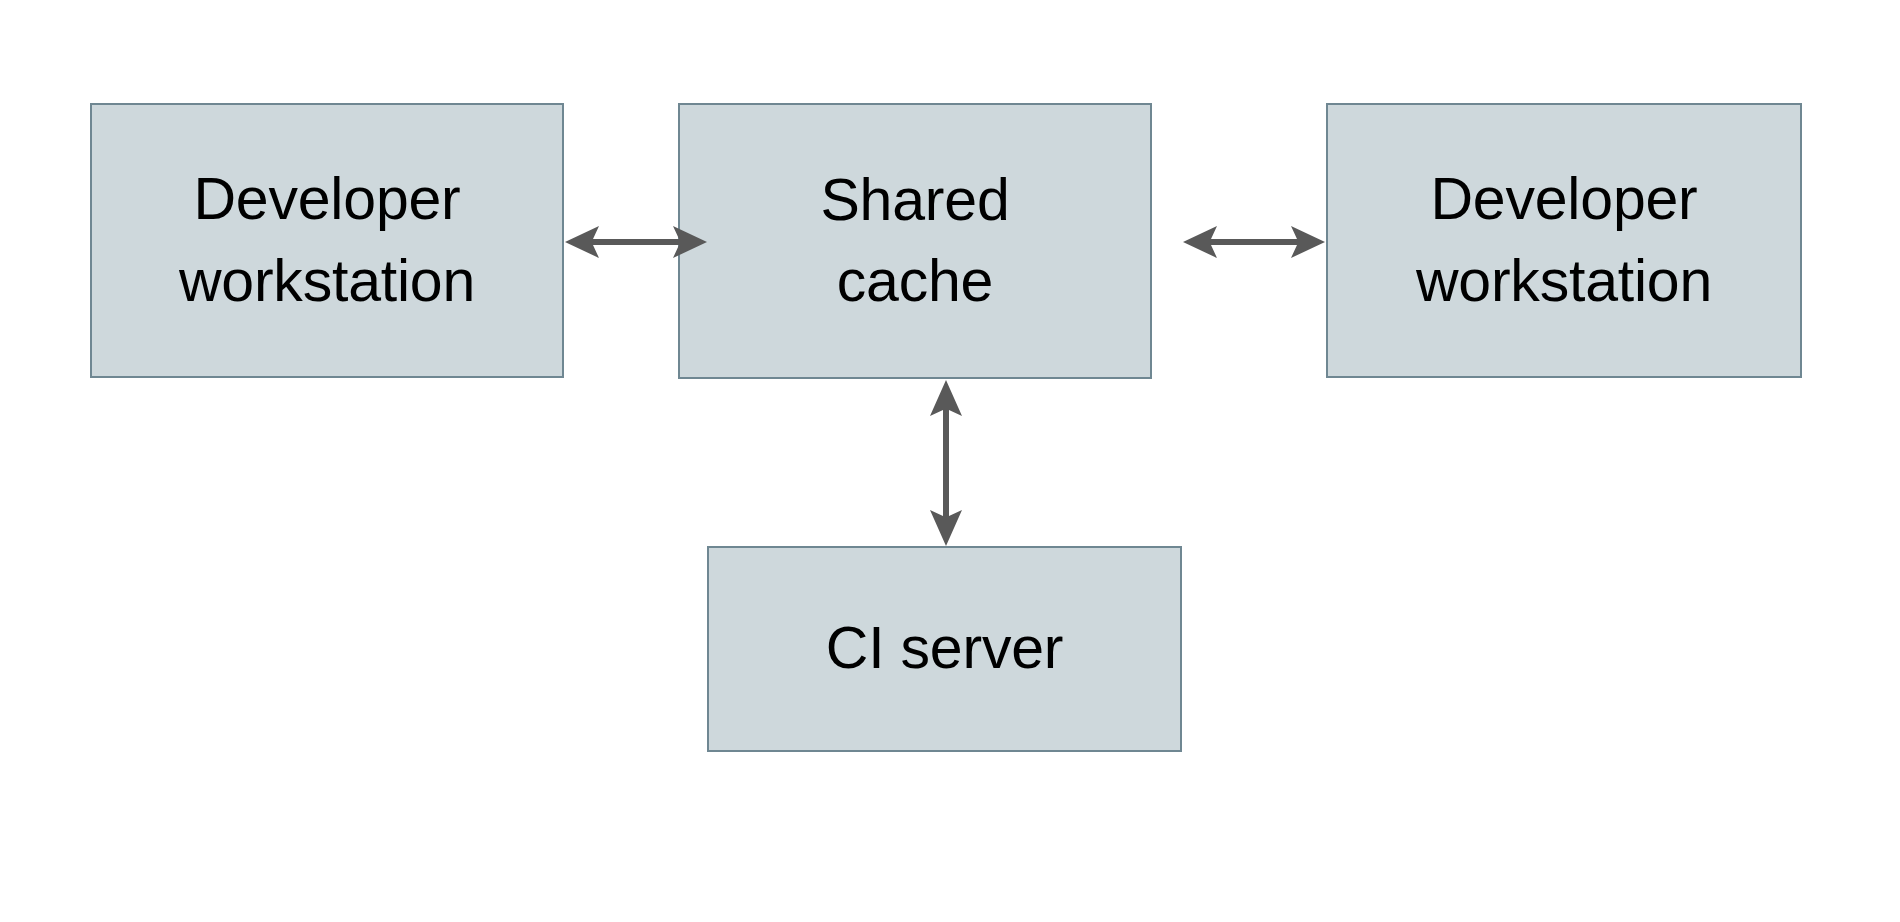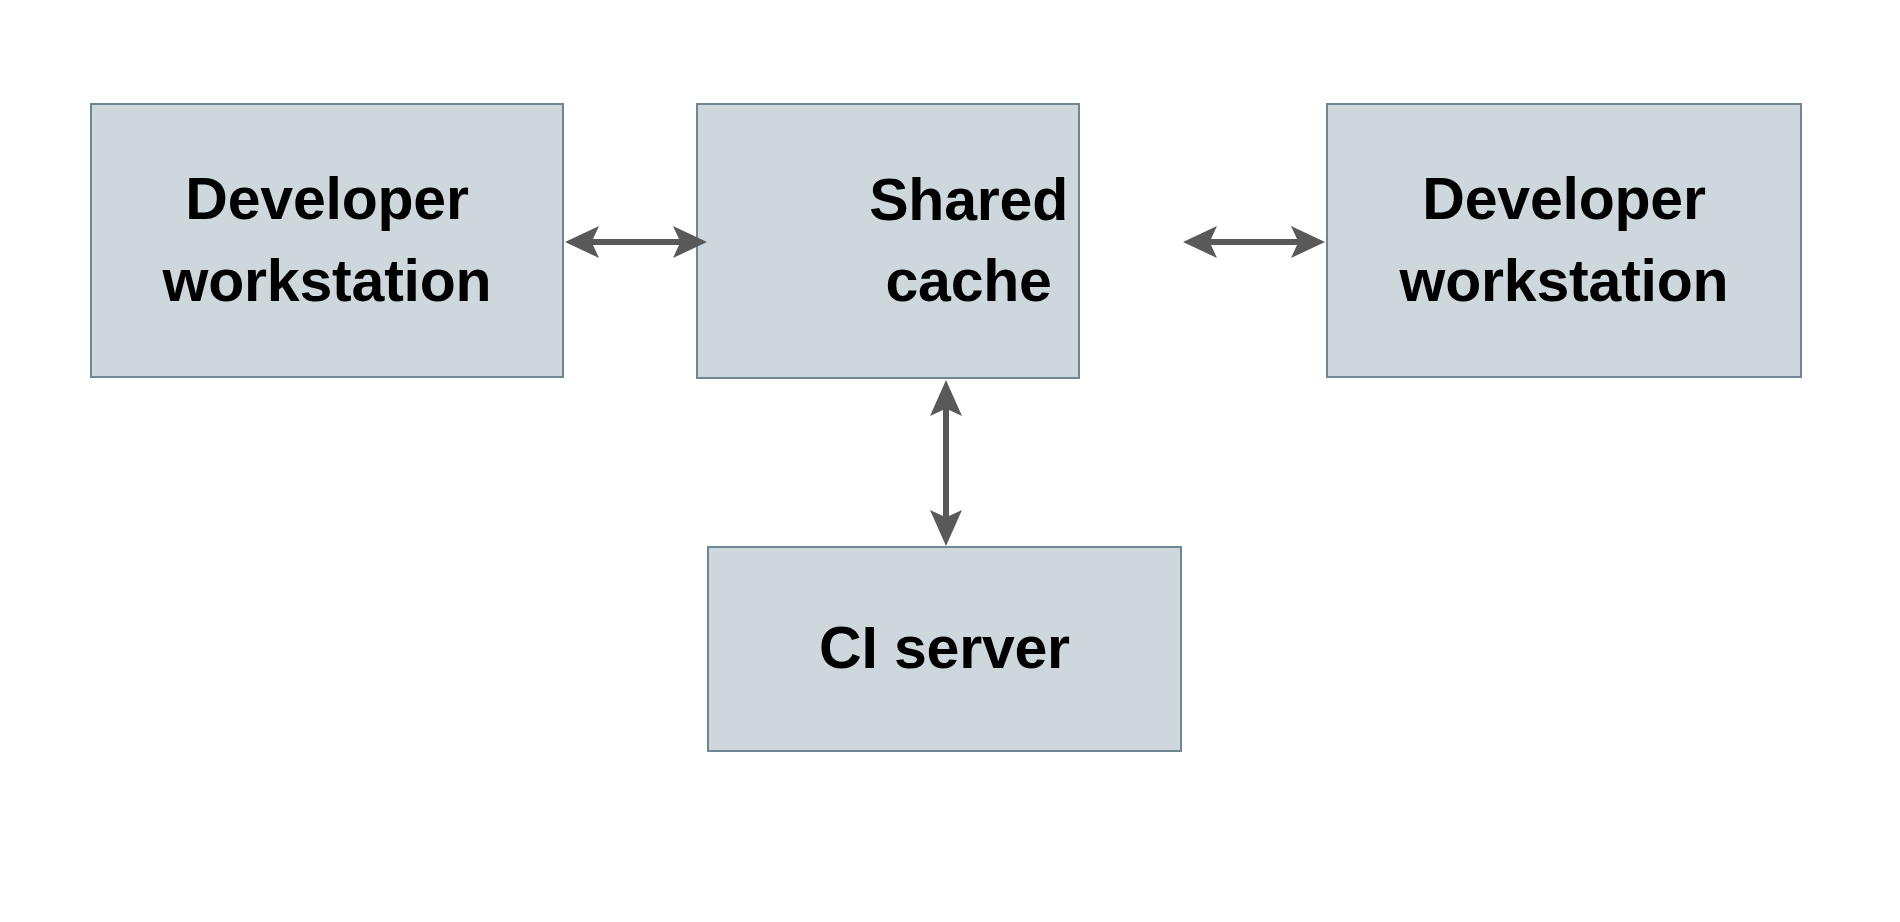--- a/index.html
+++ b/index.html
@@ -26,27 +26,27 @@
     border: 2px solid #6f8792;
     display: flex;
     align-items: center;
     justify-content: center;
     text-align: center;
   }
   .node-label {
     font-size: 59px;
     line-height: 1.38;
     color: #000000;
-    font-weight: 700;
+    font-weight: 400;
     letter-spacing: -0.2px;
     padding: 0 10px;
     white-space: pre-line;
   }
   #node-dev-left   { left: 90px;   top: 103px; width: 474px; height: 275px; }
-  #node-shared     { left: 696px;  top: 103px; width: 384px; height: 276px; justify-content: flex-end; }
+  #node-shared     { left: 678px;  top: 103px; width: 474px; height: 276px; }
   #node-dev-right  { left: 1326px; top: 103px; width: 476px; height: 275px; }
   #node-ci         { left: 707px;  top: 546px; width: 475px; height: 206px; }
 
   .connector {
     position: absolute;
     overflow: visible;
   }
   #edge-left-shared  { left: 563px;  top: 212px; width: 146px; height: 60px; }
   #edge-shared-right { left: 1181px; top: 212px; width: 146px; height: 60px; }
   #edge-shared-ci    { left: 916px;  top: 378px; width: 60px;  height: 170px; }

